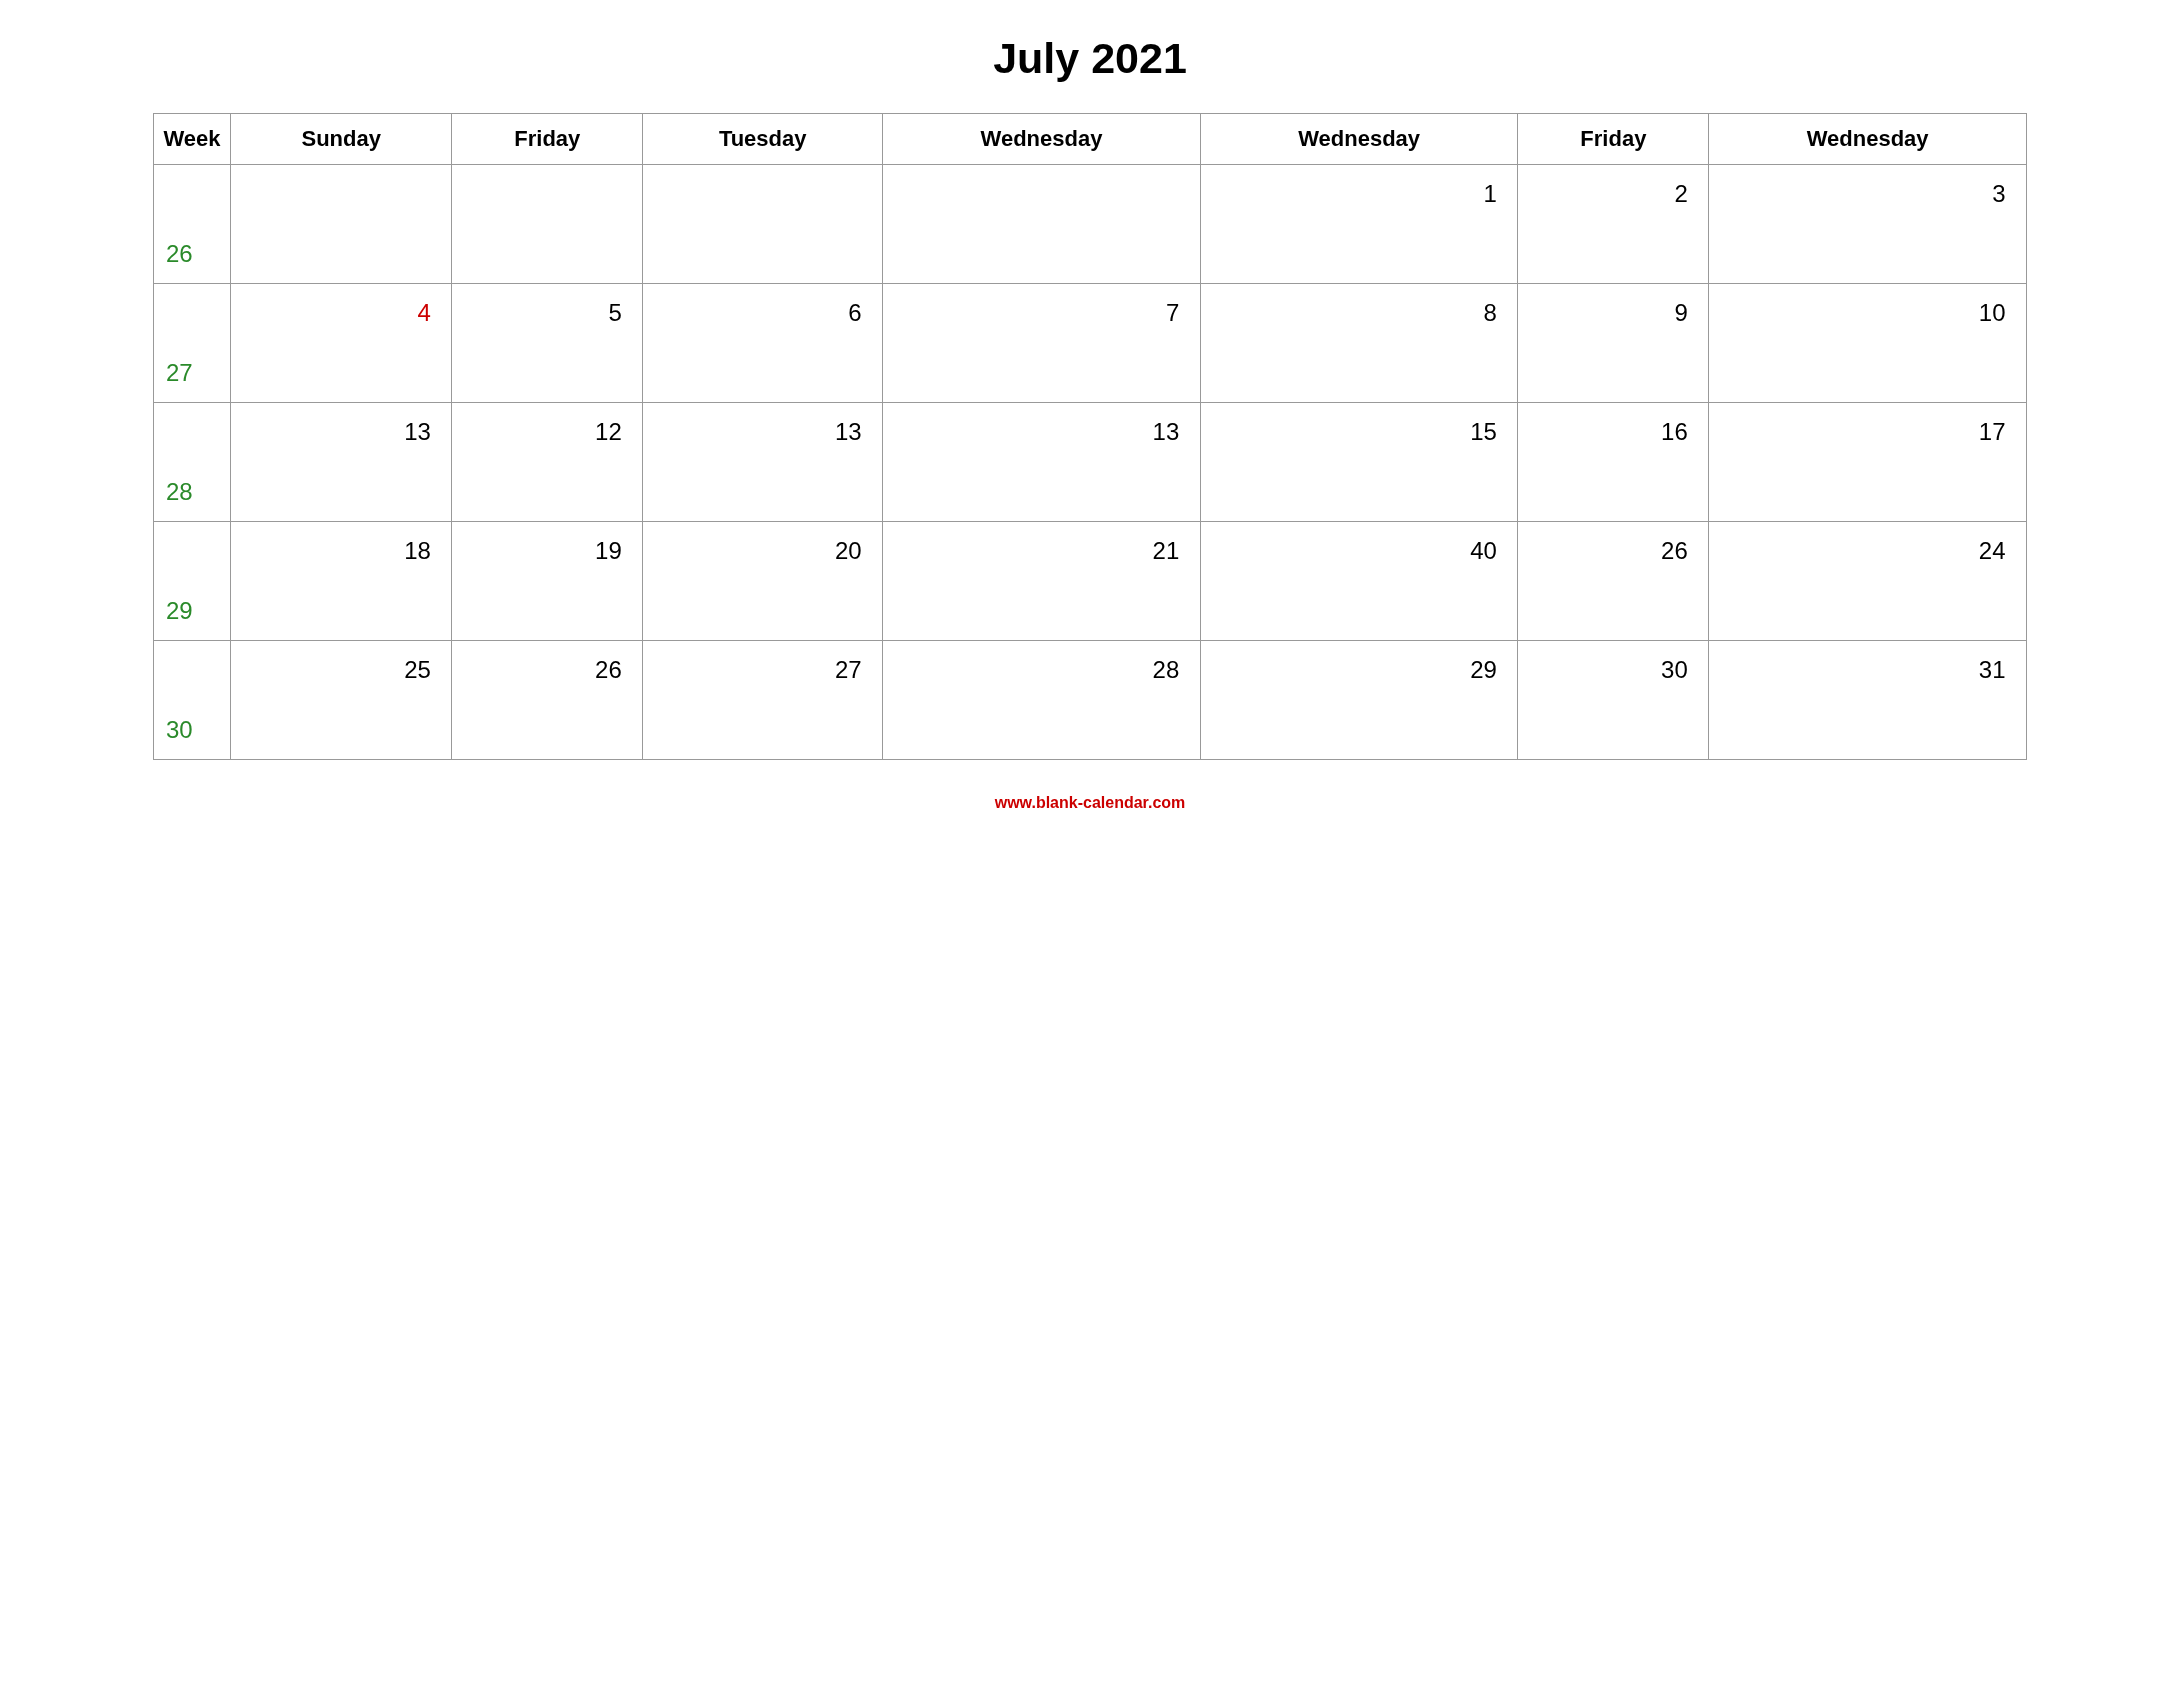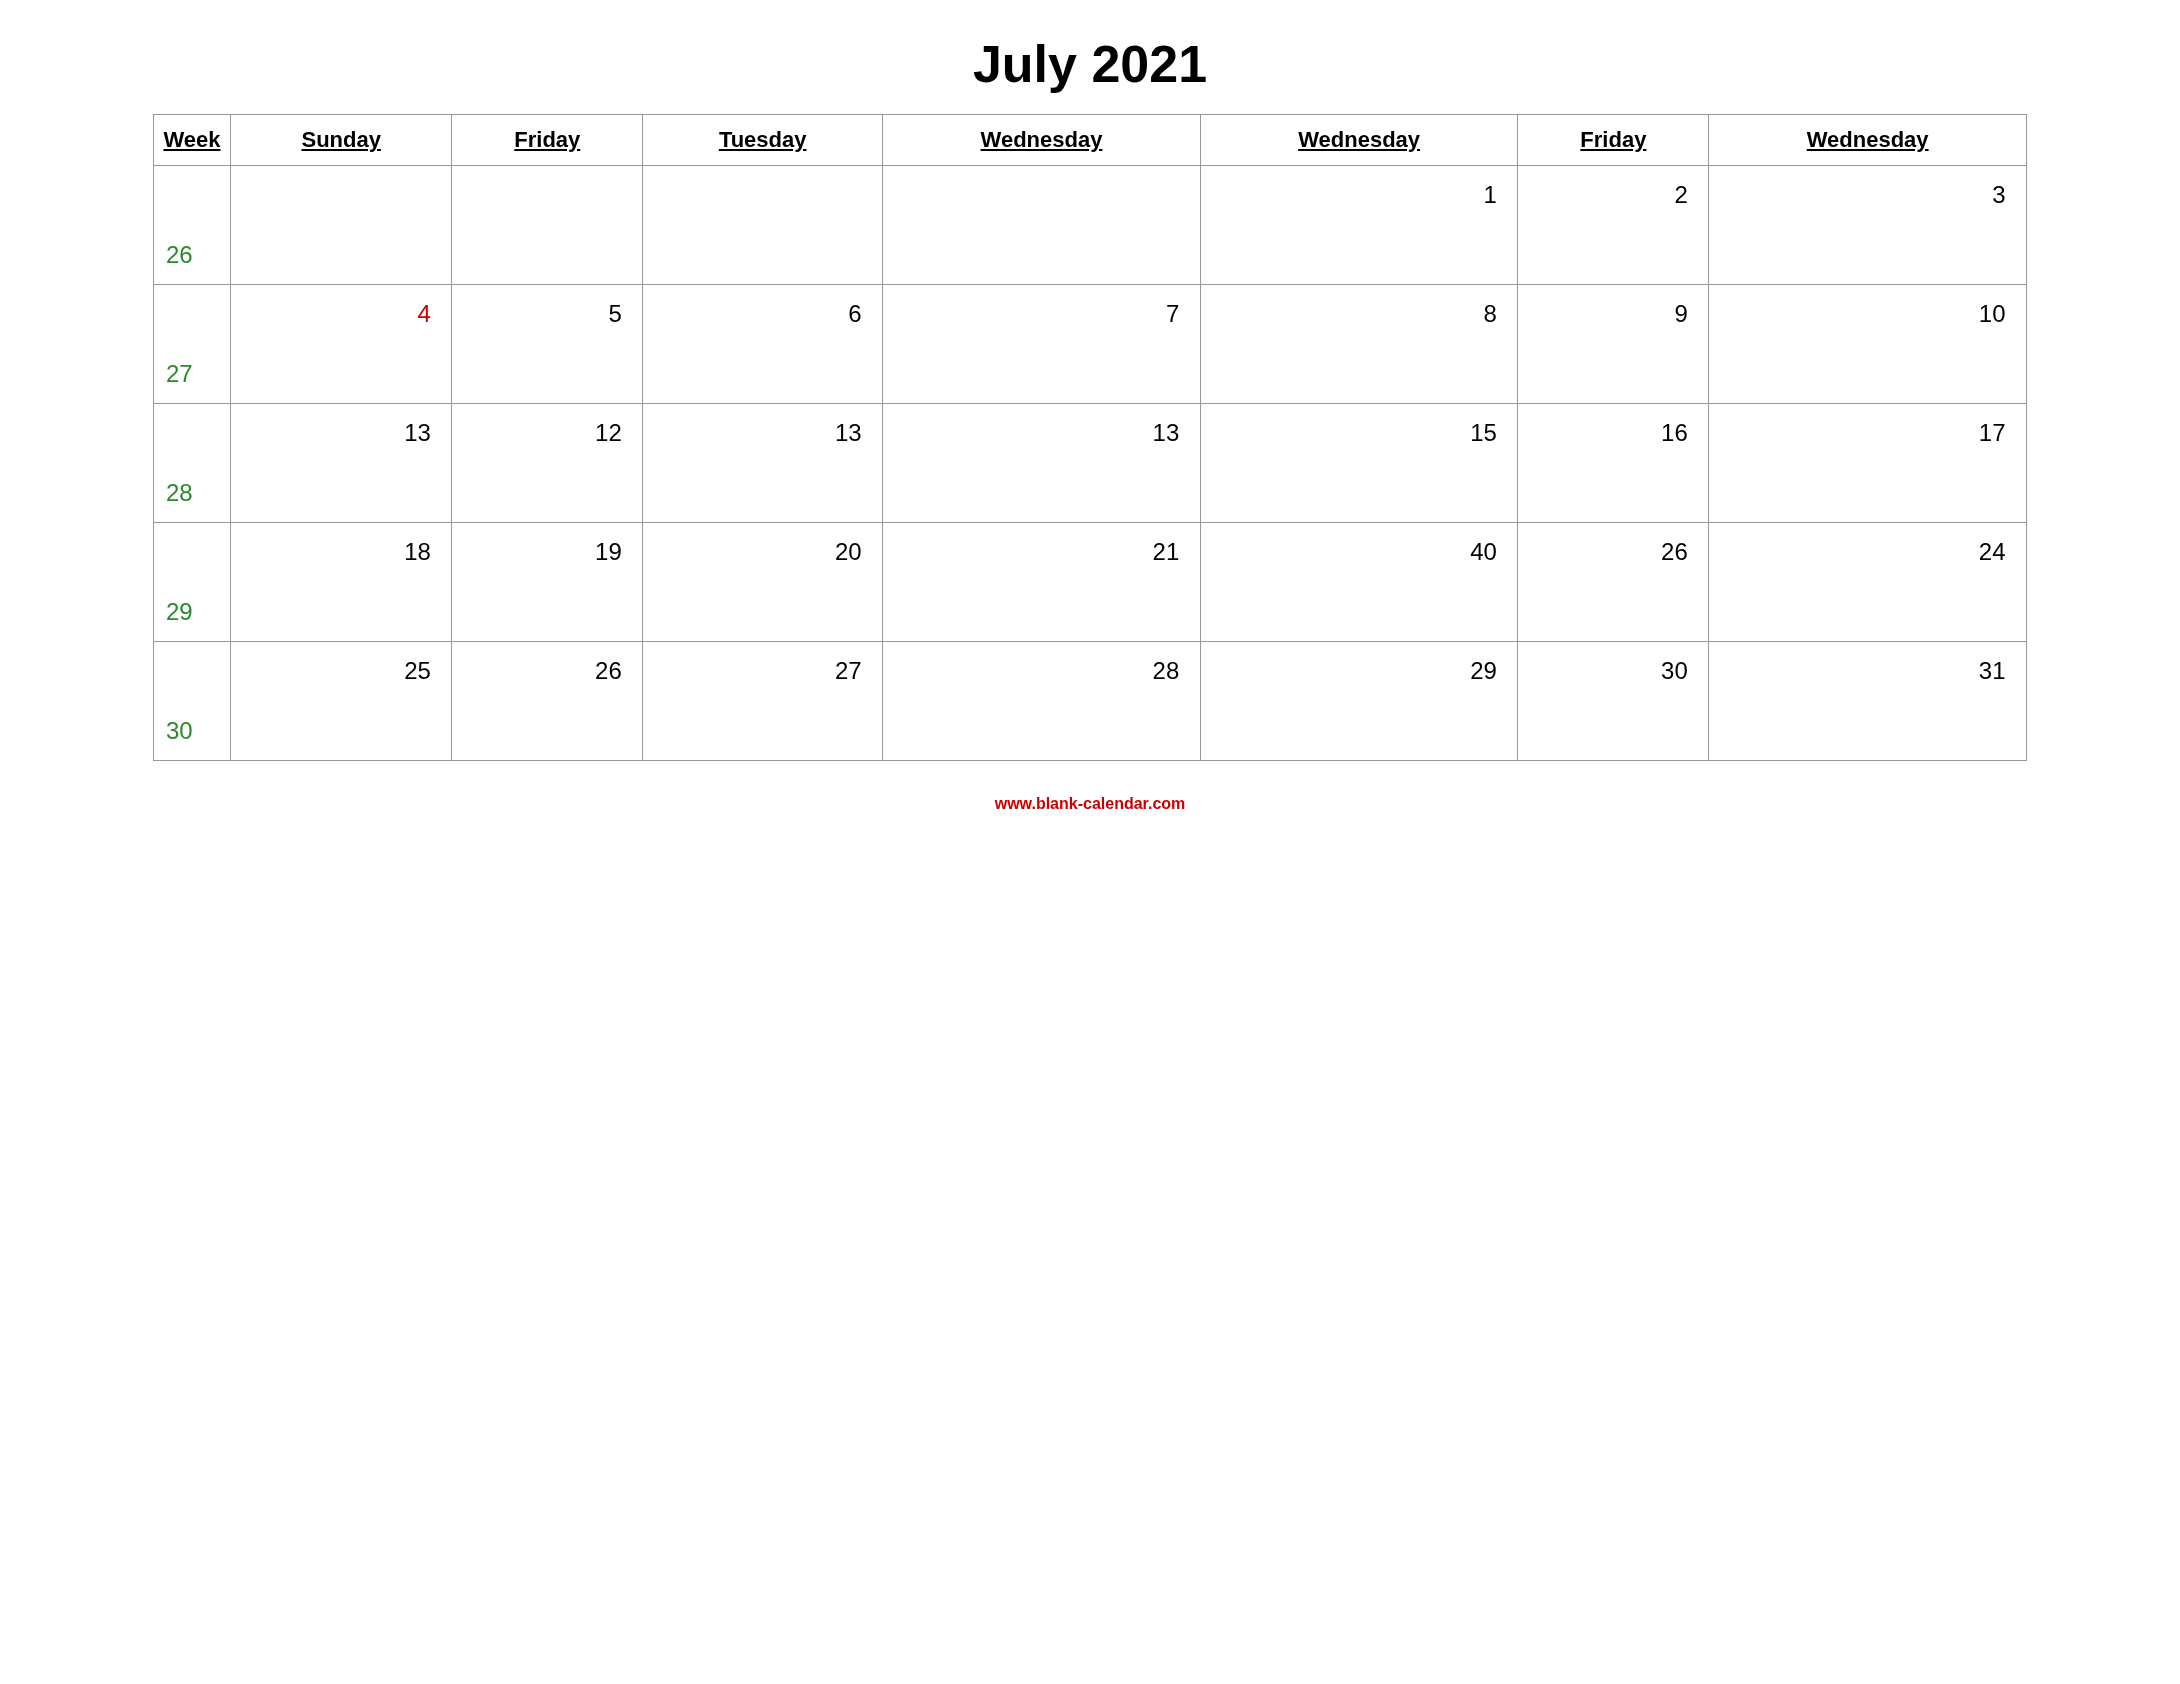--- a/index.html
+++ b/index.html
@@ -12,23 +12,23 @@
       background: #ffffff;
       font-family: Arial, sans-serif;
       display: flex;
       flex-direction: column;
       align-items: center;
       padding: 34px 51px;
       min-height: 100vh;
     }
 
     .page-title {
-      font-size: 52px;
+      font-size: 43px;
       font-weight: bold;
-      margin-bottom: 20px;
+      margin-bottom: 30px;
       color: #000000;
     }
 
     .calendar-container {
       width: 100%;
       max-width: 1874px;
     }
 
     table {
       width: 100%;
@@ -37,21 +37,20 @@
     }
 
     th {
       border: 0.9px solid #999;
       padding: 12px 8.5px;
       text-align: center;
       font-size: 22px;
       font-weight: bold;
       background: #ffffff;
       color: #000000;
-      text-decoration: underline;
     }
 
     td {
       border: 0.9px solid #999;
       vertical-align: top;
       padding: 8.5px;
       height: 119px;
       min-width: 51px;
     }
 

